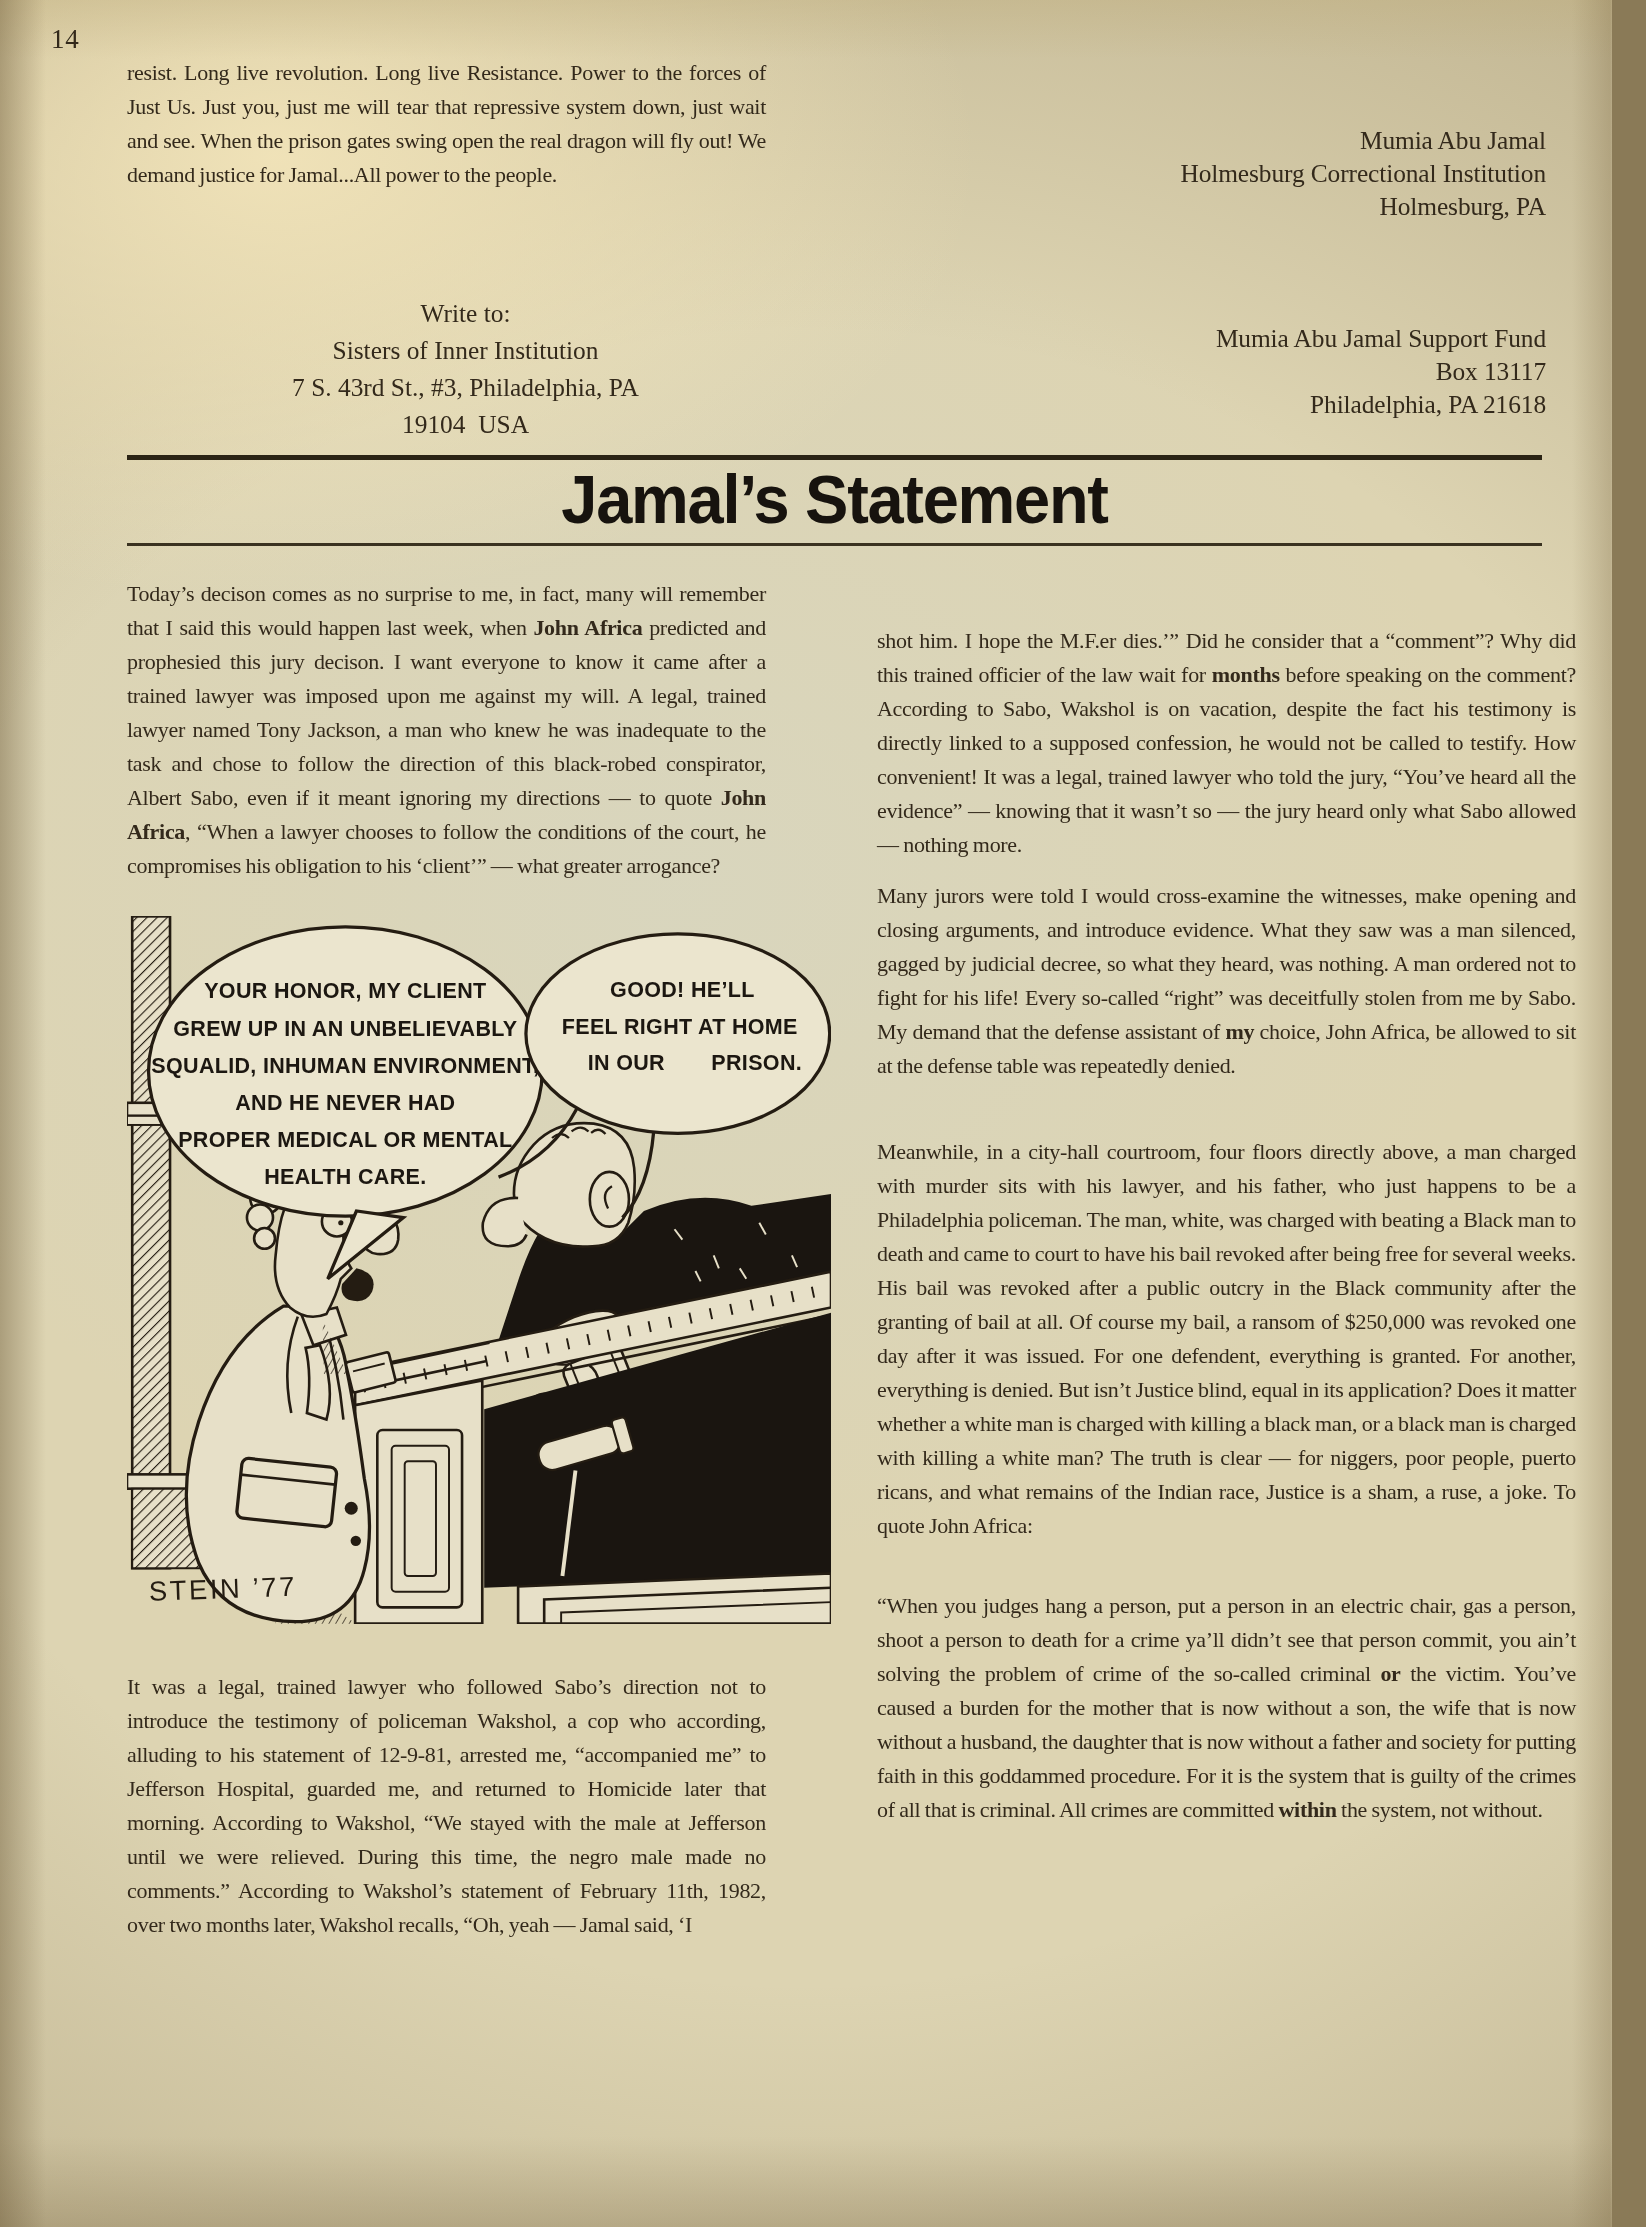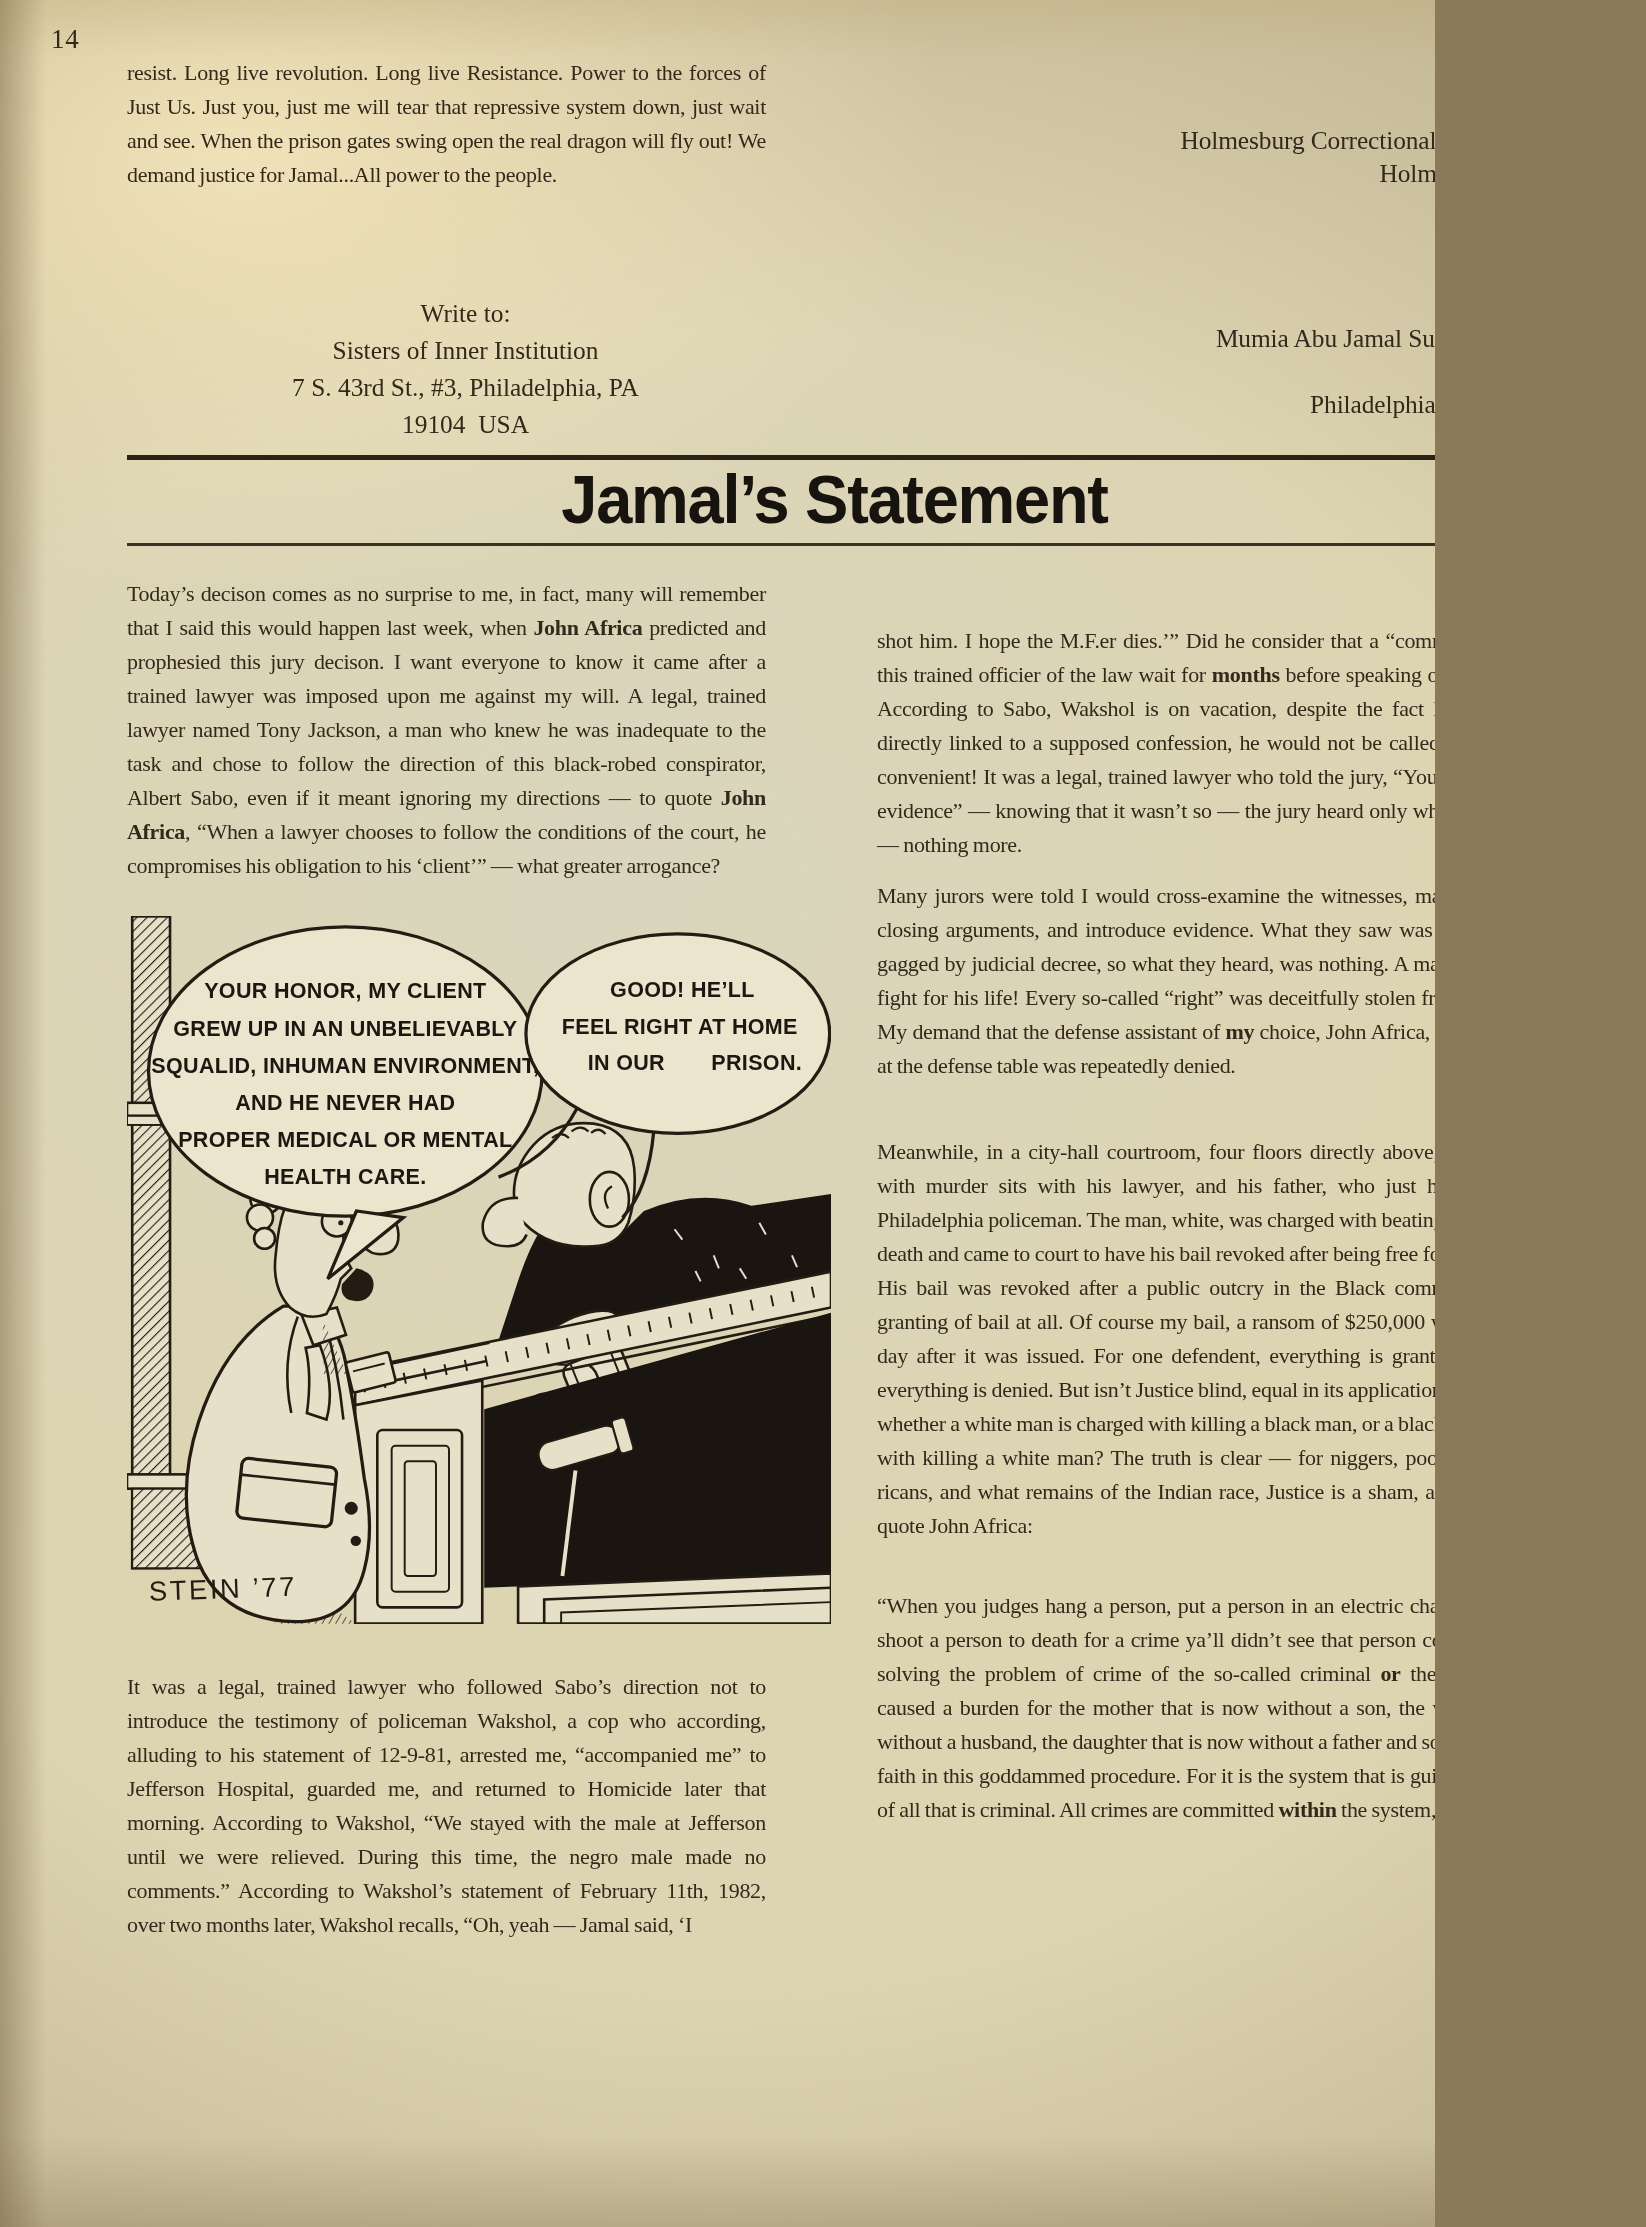--- a/index.html
+++ b/index.html
@@ -1,18 +1,18 @@
 <!DOCTYPE html>
 <html style="font-size:10.4px"><head>
 <meta charset="utf-8">
 <style>
   html,body{margin:0;padding:0;}
   body{width:1647px;height:2227px;overflow:hidden;background:#8a7a57;}
   .stage{
-    position:relative;width:1435px;height:2227px;overflow:hidden;
+    position:relative;width:1612px;height:2227px;overflow:hidden;
     background-color:#ddd4b2;
     background-image:
       linear-gradient(90deg, rgba(110,92,58,.45) 0px, rgba(110,92,58,0) 46px, rgba(110,92,58,0) 1572px, rgba(124,104,66,.30) 1610px, rgba(246,238,206,.85) 1625px, rgba(233,222,184,.9) 1636px, rgba(140,118,78,.75) 1647px),
       linear-gradient(0deg, rgba(112,92,56,.28) 0px, rgba(112,92,56,0) 91px),
       linear-gradient(180deg, rgba(190,172,122,.35) 0px, rgba(190,172,122,0) 59px),
       radial-gradient(ellipse 978px 620px at 17% 7%, rgba(243,229,186,.9), rgba(243,229,186,0) 72%),
       radial-gradient(ellipse 1109px 913px at 42% 40%, rgba(213,215,199,.55), rgba(213,215,199,0) 75%),
       radial-gradient(ellipse 1696px 1500px at 50% 52%, rgba(0,0,0,0) 55%, rgba(118,98,60,.33) 100%);
     font-family:"Liberation Serif","DejaVu Serif",serif;
     color:#33291b;
@@ -60,20 +60,21 @@
 </head>
 <body>
 
 <div class="stage">
 
   <div class="abs page-number">14</div>
 
   <p class="abs body-text intro">resist. Long live revolution. Long live Resistance. Power to the forces of Just Us. Just you, just me will tear that repressive system down, just wait and see. When the prison gates swing open the real dragon will fly out! We demand justice for Jamal...All power to the people.</p>
 
   <div class="abs addr inmate-addr">
+    <div>Mumia Abu Jamal</div>
     <div>Holmesburg Correctional Institution</div>
     <div>Holmesburg, PA</div>
   </div>
 
   <div class="abs write-to">
     <div>Write to:</div>
     <div>Sisters of Inner Institution</div>
     <div>7 S. 43rd St., #3, Philadelphia, PA</div>
     <div>19104&nbsp;&nbsp;USA</div>
   </div>

